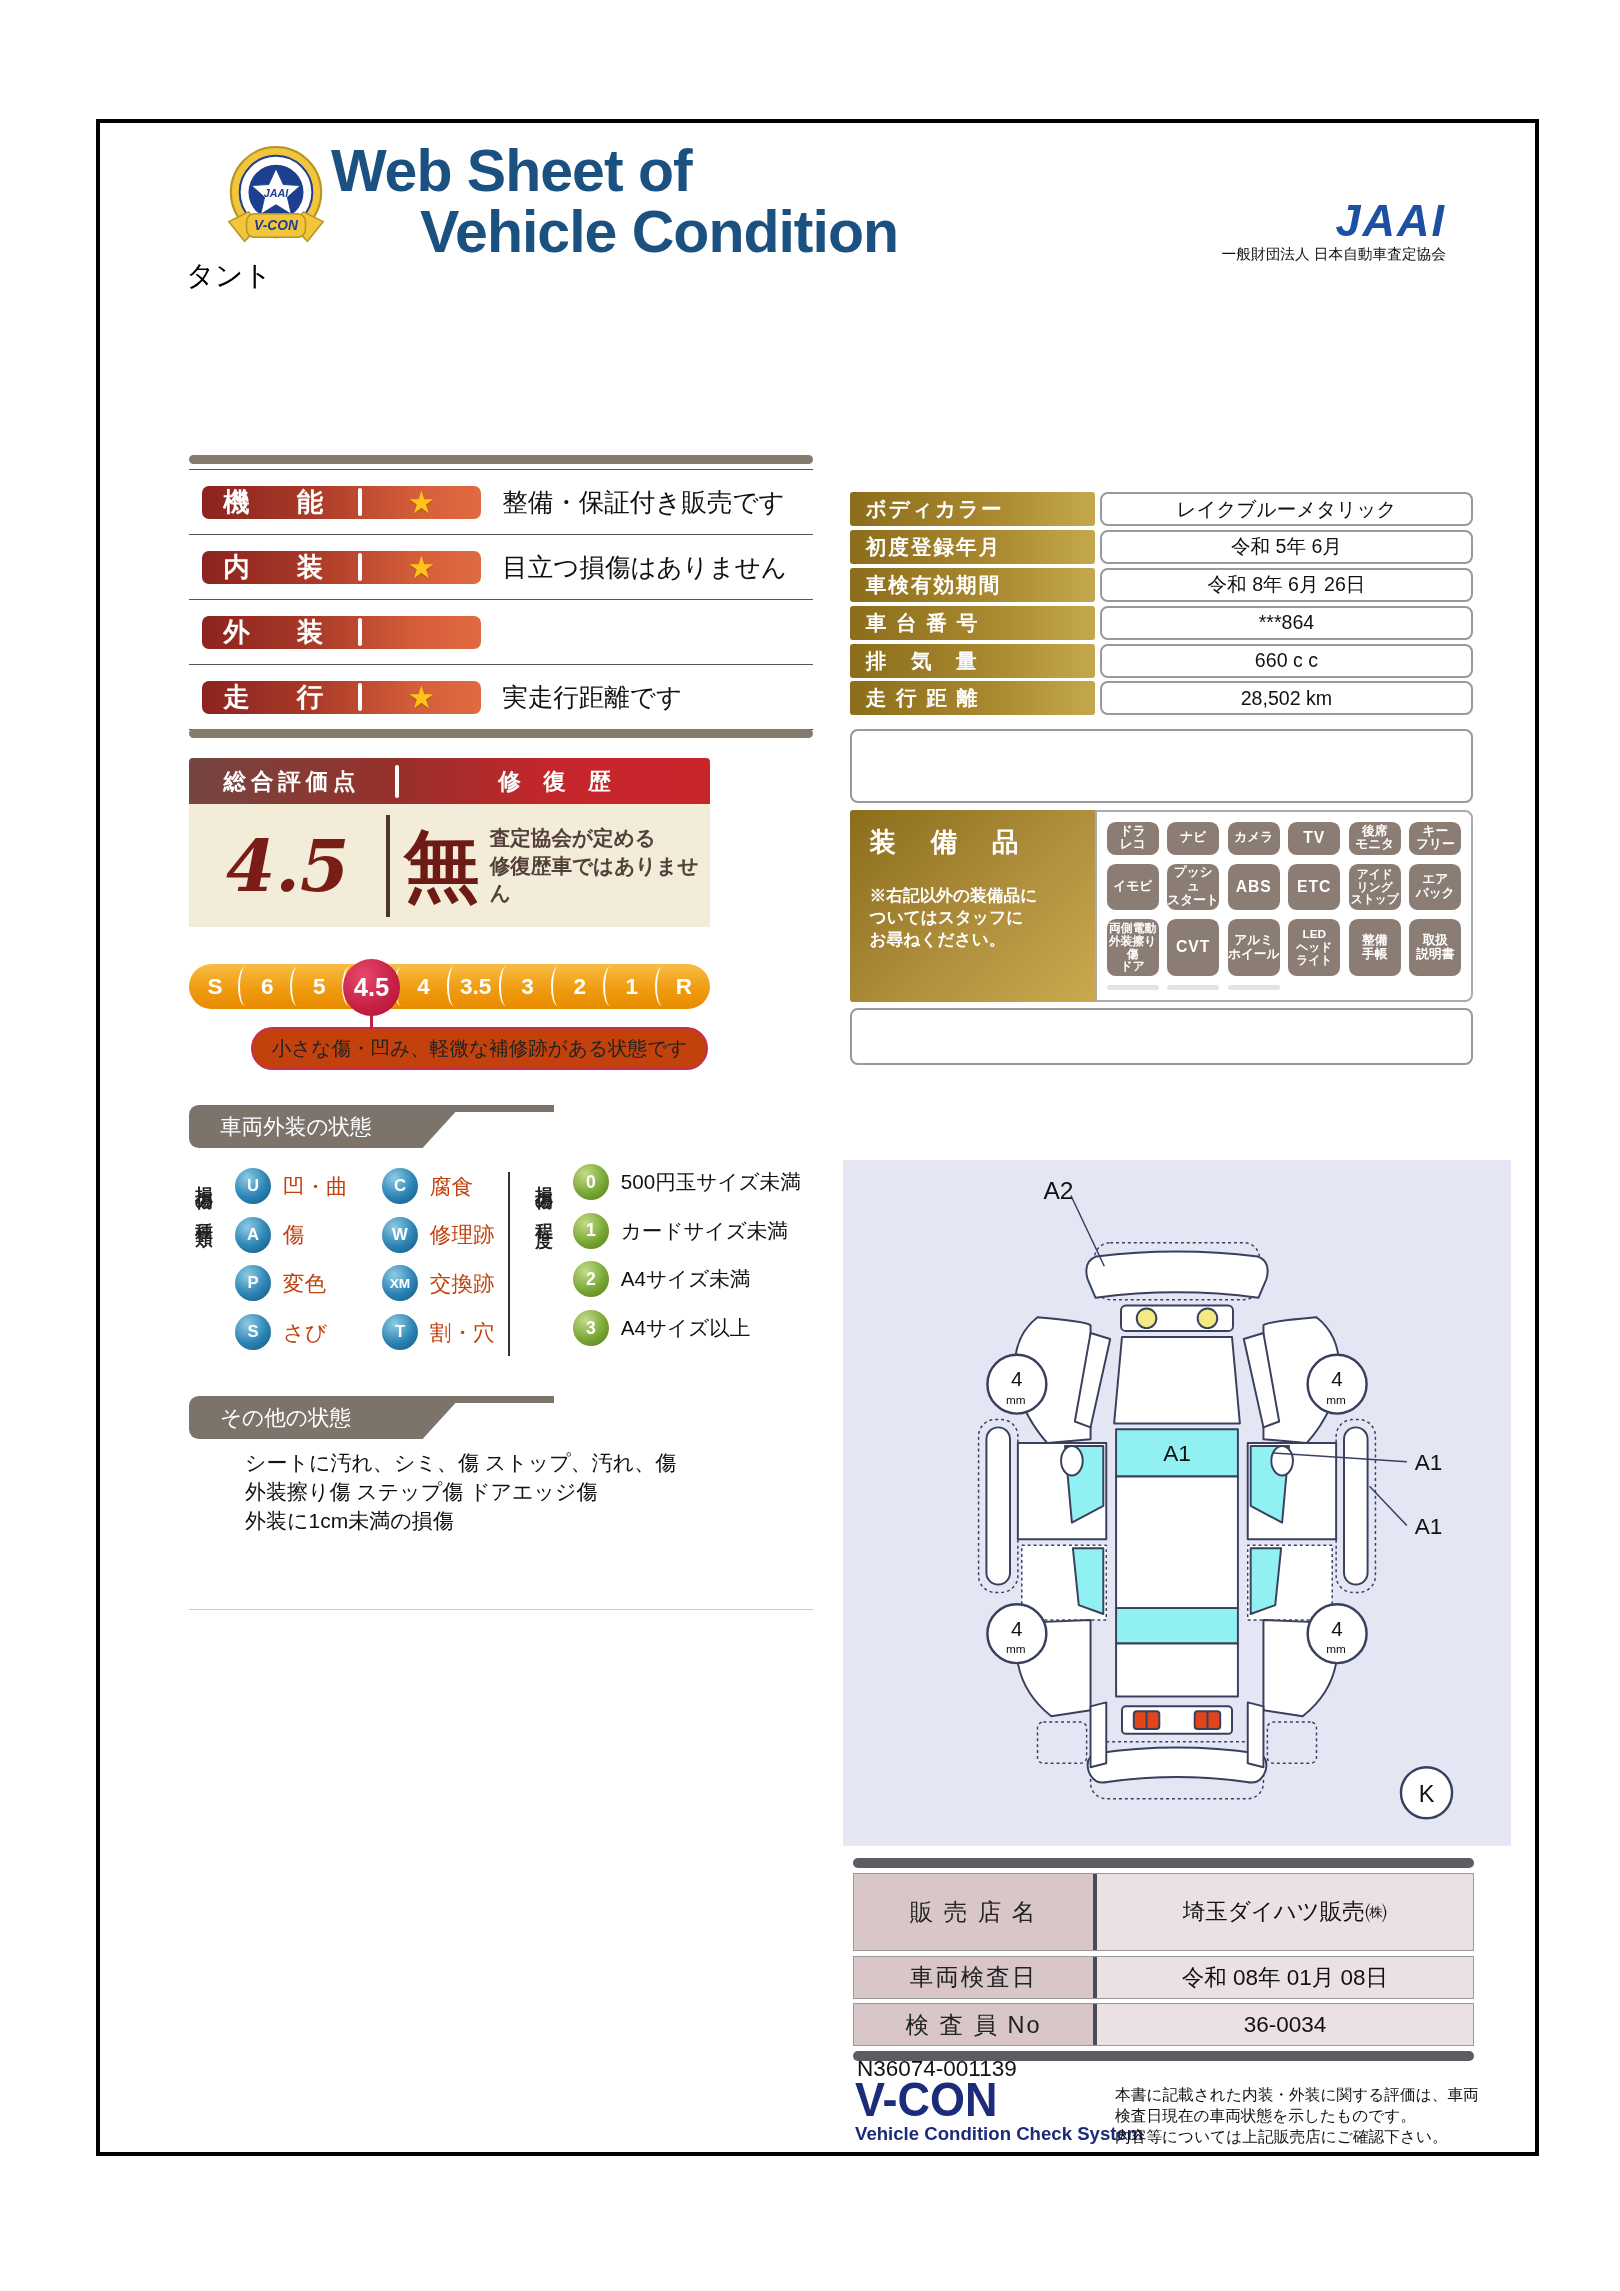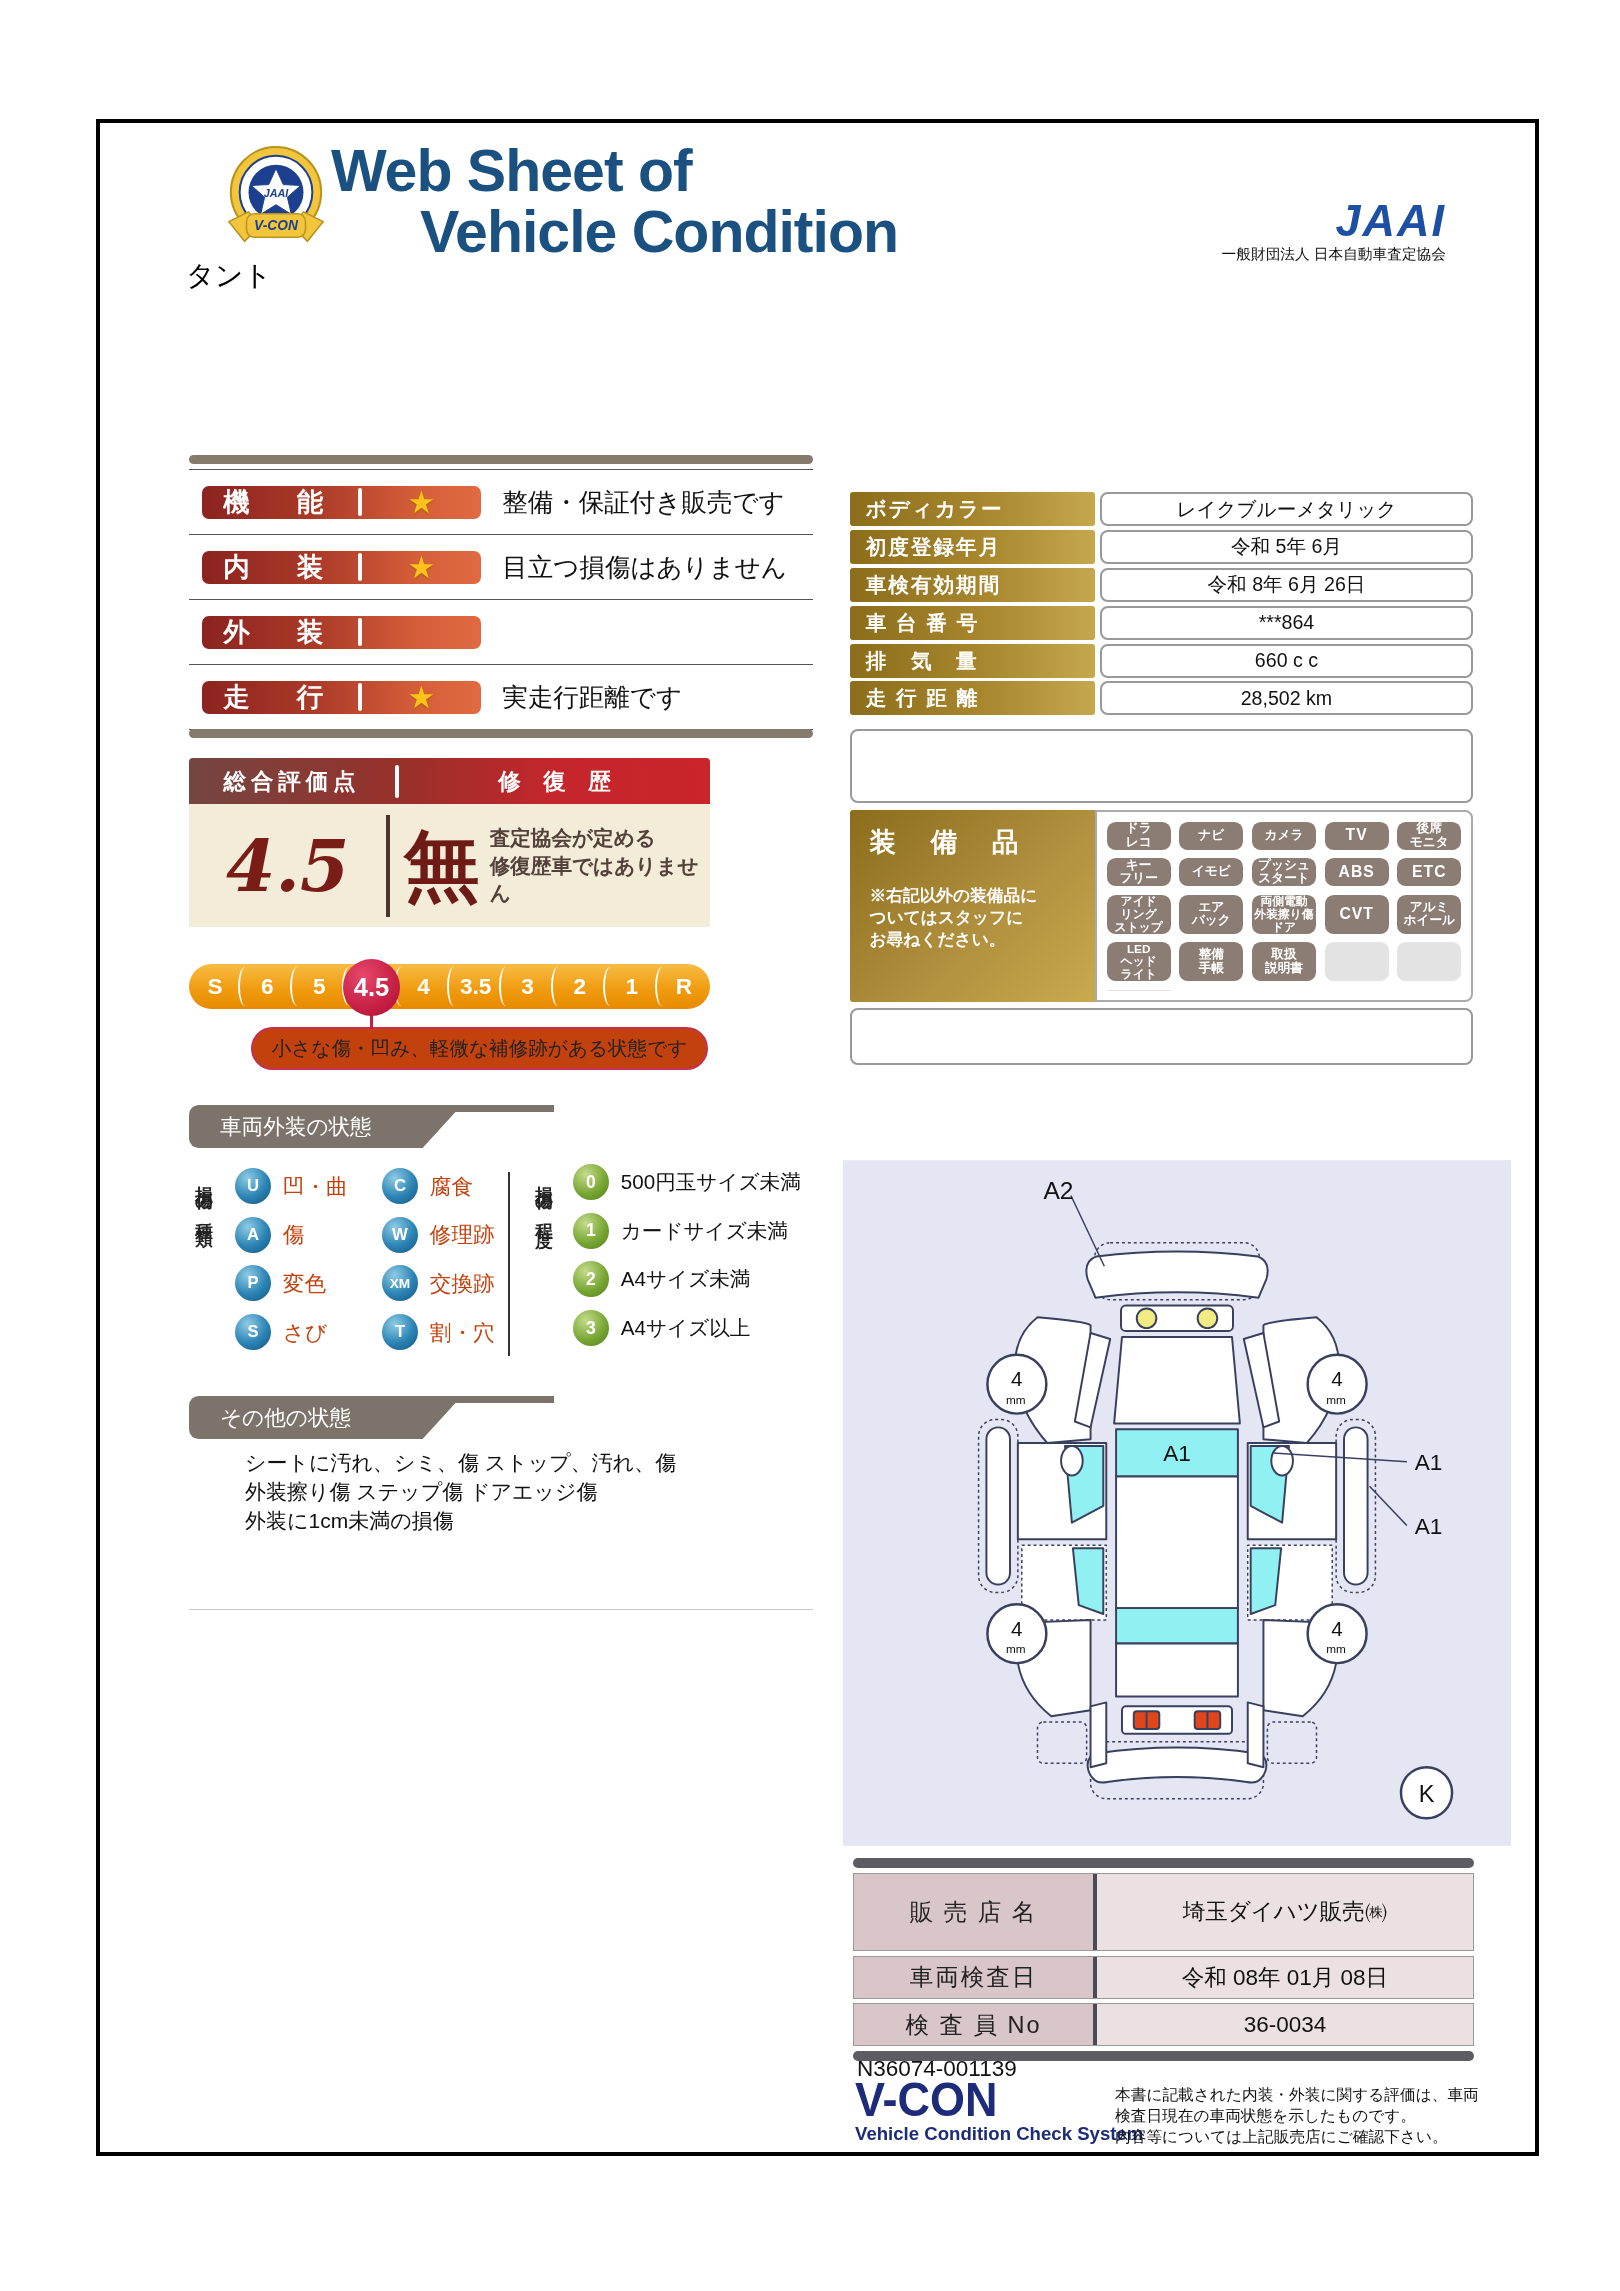--- a/index.html
+++ b/index.html
@@ -56,21 +56,21 @@
   .dlabel{width:245px;background:linear-gradient(90deg,#8b6d1b,#a8872e 55%,#c5a84e);border-radius:2.9px;color:#fff;font-size:20.6px;font-weight:bold;letter-spacing:2px;display:flex;align-items:center;padding-left:15.7px;box-sizing:border-box;}
   .dvalue{flex:1;margin-left:4.9px;border:2px solid #999;border-radius:7.8px;display:flex;align-items:center;justify-content:center;font-size:19.6px;color:#111;background:#fff;}
   .emptybox1{left:850px;top:729px;width:623px;height:74px;border:2px solid #999;border-radius:7.8px;box-sizing:border-box;background:#fff;}
   .emptybox2{left:850px;top:1008px;width:623px;height:57px;border:2px solid #999;border-radius:7.8px;box-sizing:border-box;background:#fff;}
 
   
   .equip{left:850px;top:810px;width:623px;height:192px;display:flex;}
   .eq-gold{width:245px;background:linear-gradient(135deg,#8b6d1b,#b39240 60%,#caa94e);color:#fff;padding:13.7px 0 0 19.6px;box-sizing:border-box;border-radius:2.9px 0 0 2.9px;}
   .eq-title{font-size:26.5px;font-weight:bold;letter-spacing:13.7px;}
   .eq-note{margin-top:25.5px;font-size:16.7px;line-height:1.3;white-space:pre-line;font-weight:bold;}
-  .eq-badges{flex:1;background:#fff;border:2px solid #aaa;border-radius:0 7.8px 7.8px 0;display:grid;grid-template-columns:repeat(5,1fr);gap:8.8px;padding:9.8px;box-sizing:border-box;}
+  .eq-badges{flex:1;background:#fff;border:2px solid #aaa;border-radius:0 7.8px 7.8px 0;display:grid;grid-template-columns:repeat(6,1fr);gap:8.8px;padding:9.8px;box-sizing:border-box;}
   .badge{border-radius:8.8px;background:#8c7d74;color:#fff;display:flex;align-items:center;justify-content:center;text-align:center;font-size:12.7px;line-height:1.08;font-weight:bold;white-space:pre-line;}
   .badge.w{font-size:15.7px;letter-spacing:1px;}
   .badge.s{font-size:11.8px;}
   .badge.off{background:#e3e3e3;}
 
   
   .banner{left:189px;width:365px;height:43px;background:#7c736b;color:#fff;font-size:21.6px;display:flex;align-items:center;padding-left:31px;box-sizing:border-box;border-radius:9.8px 0 0 9.8px;clip-path:polygon(0 0,100% 0,100% 16%,73% 16%,64% 100%,0 100%);}
 
   
   .vaxis{writing-mode:vertical-rl;text-orientation:upright;font-size:17.6px;font-weight:bold;color:#222;letter-spacing:5.9px;}

